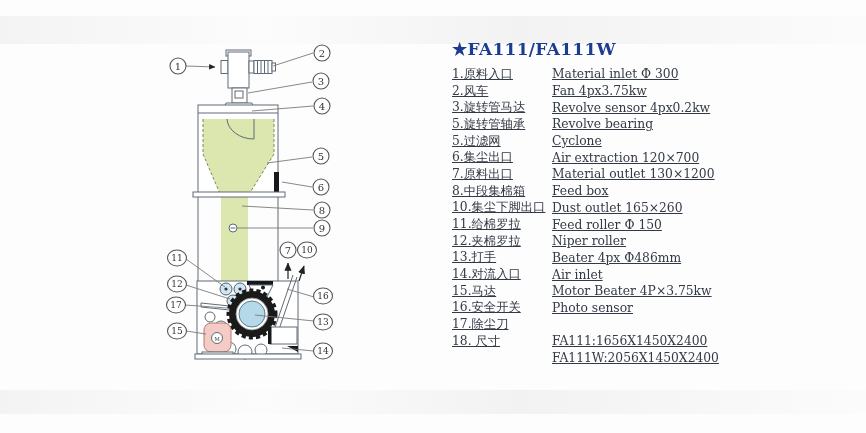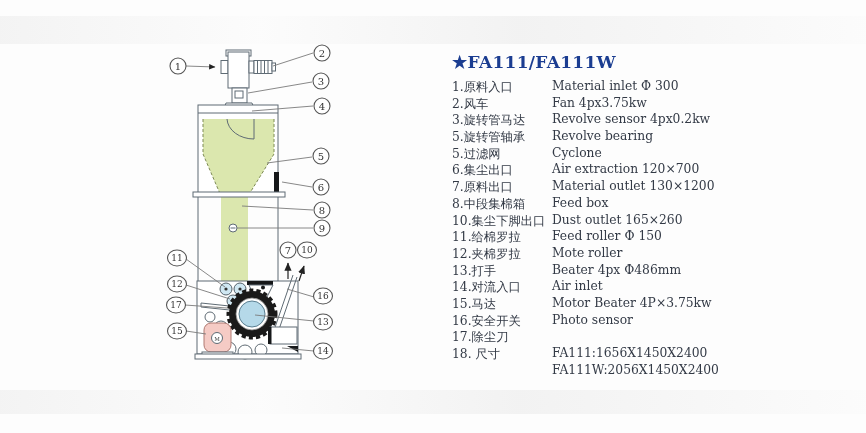--- a/index.html
+++ b/index.html
@@ -9,24 +9,24 @@
     font-family:"DejaVu Serif", serif;
   }
   .scan-band{position:absolute;left:0;width:866px;pointer-events:none;
     background:linear-gradient(90deg, rgba(225,225,225,.35), rgba(245,245,245,.15) 30%, rgba(222,222,222,.35) 60%, rgba(245,245,245,.2));}
   .scan-band.top{top:16px;height:28px;}
   .scan-band.bottom{top:390px;height:24px;}
 
   
   .spec-panel{position:absolute;left:452px;top:36px;width:410px;}
   .spec-title{
-    margin:16px 0 7px 0;font-size:17px;font-weight:bold;
+    margin:3px 0 7px 0;font-size:17px;font-weight:bold;
     color:var(--accent,#1b3d91);letter-spacing:.3px;
   }
-  .spec-row{display:flex;align-items:flex-start;height:16.7px;font-size:12.3px;color:#333a46;}
+  .spec-row{display:flex;align-items:center;height:16.7px;font-size:12.3px;color:#333a46;text-decoration:underline;}
   .spec-label{flex:0 0 100px;white-space:nowrap;}
   .spec-value{flex:1;white-space:nowrap;}
 
   
   #diagram{position:absolute;left:0;top:0;}
   .stroke{stroke:#5f6b74;fill:none;stroke-width:1;}
   .part{stroke:#5f6b74;fill:#ffffff;stroke-width:1;}
   .part-dark{fill:#16181a;stroke:none;}
   .hopper{fill:var(--hopper-green,#dbe7ae);stroke:none;}
   .hopper-dash{fill:none;stroke:#7d8a55;stroke-width:1;stroke-dasharray:3 2;}
@@ -259,21 +259,21 @@
   <div class="spec-row">
       <span class="spec-label">10.集尘下脚出口</span>
       <span class="spec-value">Dust outlet 165×260</span>
     </div>
   <div class="spec-row">
       <span class="spec-label">11.给棉罗拉</span>
       <span class="spec-value">Feed roller  Φ 150</span>
     </div>
   <div class="spec-row">
       <span class="spec-label">12.夹棉罗拉</span>
-      <span class="spec-value">Mote roller</span>
+      <span class="spec-value">Niper roller</span>
     </div>
   <div class="spec-row">
       <span class="spec-label">13.打手</span>
       <span class="spec-value">Beater 4px Φ486mm</span>
     </div>
   <div class="spec-row">
       <span class="spec-label">14.对流入口</span>
       <span class="spec-value">Air inlet</span>
     </div>
   <div class="spec-row">

